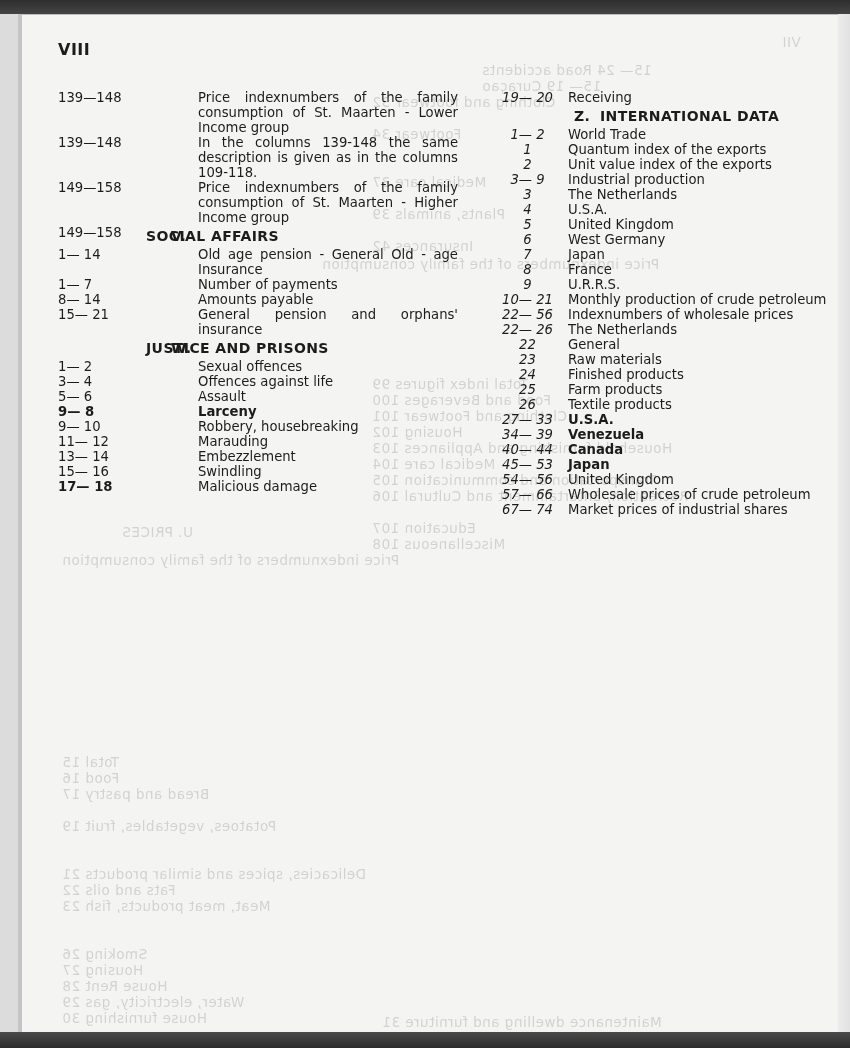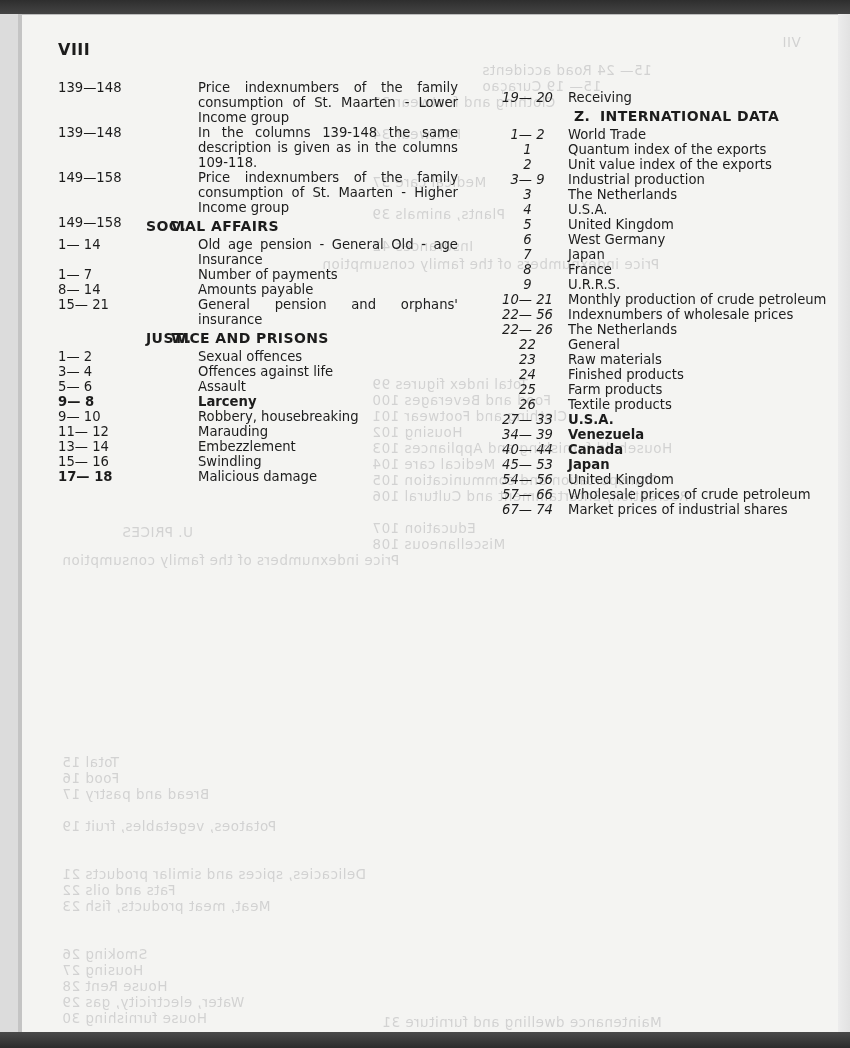--- a/index.html
+++ b/index.html
@@ -26,21 +26,21 @@
       transform: scaleX(-1);
       font-size: 13.5px; letter-spacing: 0.5px;
       pointer-events: none;
     }
     .bleed .b { position: absolute; white-space: nowrap; }
 
     
     .content { position: absolute; left: 0; top: 0; width: 850px; height: 1048px; color: #1c1c1c; }
     .page-number { position: absolute; left: 58px; top: 40px; font-size: 16px; font-weight: bold; letter-spacing: 0.5px; }
     .col { position: absolute; }
-    .col-left { left: 58px; top: 80px; width: 420px; }
+    .col-left { left: 58px; top: 90px; width: 420px; }
     .col-right { left: 490px; top: 90px; width: 360px; }
 
     .row { position: relative; display: block; font-size: 13.2px; line-height: 15px; }
     .row .range { position: absolute; left: 0; width: 80px; text-align: left; white-space: pre; }
     .col-left .row .text { margin-left: 140px; width: 260px; text-align: justify; display: block; }
     .col-right .row .range { width: 75px; text-align: center; font-style: italic; }
     .col-right .row .text { margin-left: 78px; display: block; white-space: nowrap; }
 
     .section { position: relative; font-size: 14px; font-weight: bold; letter-spacing: 0.4px; line-height: 18px; margin: 2px 0 2px 0; white-space: nowrap; }
     .col-left .section .letter { position: absolute; left: 113px; }

